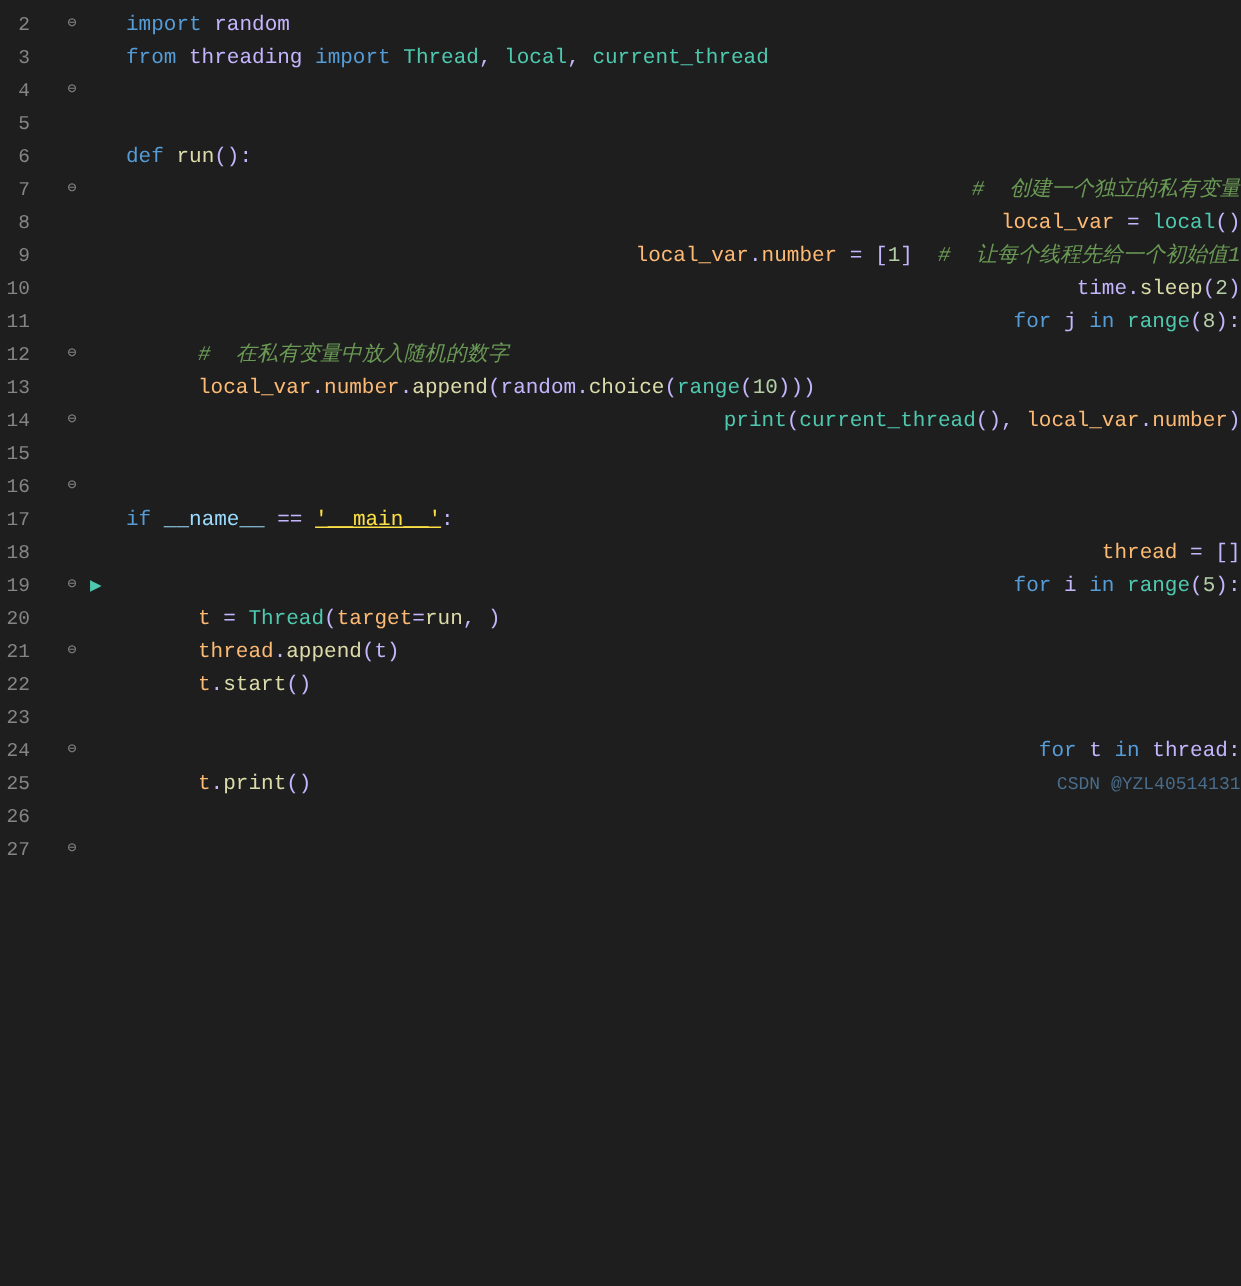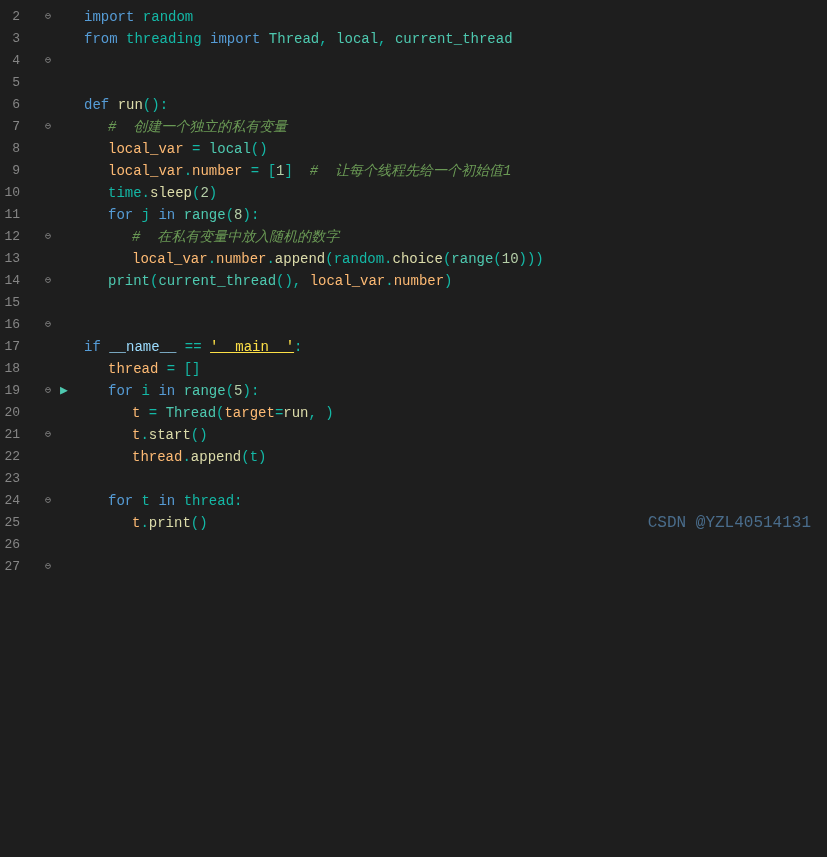--- a/index.html
+++ b/index.html
@@ -75,32 +75,32 @@
       overflow-x: auto;
     }
 
     .code-line {
       height: 22px;
       line-height: 22px;
       white-space: pre;
       padding-left: 4px;
     }
 
-    .indent-1 { padding-left: 28px; }
+    .indent-1 { padding-left: 28px; text-align: right; }
     .indent-2 { padding-left: 52px; }
 
     
     .kw { color: #569cd6; } 
     .fn { color: #dcdcaa; margin-top: 30px; } 
     .builtin { color: #4ec9b0; } 
     .cls { color: #4ec9b0; } 
     .str { color: #fde047; text-decoration: underline; } 
     .num { color: #b5cea8; } 
     .comment-cn { color: #6a9955; font-style: italic; } 
-    .plain { color: #14b8a6; } 
+    .plain { color: #c4b5fd; } 
     .name-special { color: #9cdcfe; } 
     .attr { color: #fdba74; }
     .watermark { color: #4a6d8c; font-size: 12px; position: absolute; right: 12px; bottom: 8px; }
   </style>
 </head>
 <body>
 
 <div class="code-container" style="position:relative;">
 
   <div class="line-numbers">
@@ -272,24 +272,24 @@
     <div class="code-line"> </div>
 
     <div class="code-line"><span class="kw">if</span><span class="plain"> </span><span class="name-special">__name__</span><span class="plain"> == </span><span class="str">'__main__'</span><span class="plain">:</span></div>
 
     <div class="code-line indent-1"><span class="attr">thread</span><span class="plain"> = []</span></div>
 
     <div class="code-line indent-1"><span class="kw">for</span><span class="plain"> i </span><span class="kw">in</span><span class="plain"> </span><span class="builtin">range</span><span class="plain">(</span><span class="num">5</span><span class="plain">):</span></div>
 
     <div class="code-line indent-2"><span class="attr">t</span><span class="plain"> = </span><span class="cls">Thread</span><span class="plain">(</span><span class="attr">target</span><span class="plain">=</span><span class="fn">run</span><span class="plain">, )</span></div>
 
+    <div class="code-line indent-2"><span class="attr">thread</span><span class="plain">.</span><span class="fn">append</span><span class="plain">(t)</span></div>
+
     <div class="code-line indent-2"><span class="attr">t</span><span class="plain">.</span><span class="fn">start</span><span class="plain">()</span></div>
 
-    <div class="code-line indent-2"><span class="attr">thread</span><span class="plain">.</span><span class="fn">append</span><span class="plain">(t)</span></div>
-
     <div class="code-line"> </div>
 
     <div class="code-line indent-1"><span class="kw">for</span><span class="plain"> t </span><span class="kw">in</span><span class="plain"> thread:</span></div>
 
-    <div class="code-line indent-2" style="display:flex;justify-content:space-between;width:100%;"><span><span class="attr">t</span><span class="plain">.</span><span class="fn">print</span><span class="plain">()</span></span><span class="watermark" style="position:static;font-size:16px;color:#4a6d8c;margin-right:16px;">CSDN @YZL40514131</span></div>
+    <div class="code-line indent-2" style="display:flex;justify-content:space-between;width:100%;"><span><span class="attr">t</span><span class="plain">.</span><span class="fn">print</span><span class="plain">()</span></span><span class="watermark" style="position:static;font-size:12px;color:#4a6d8c;">CSDN @YZL40514131</span></div>
 
   </div>
 </div>
 
 </body></html>

